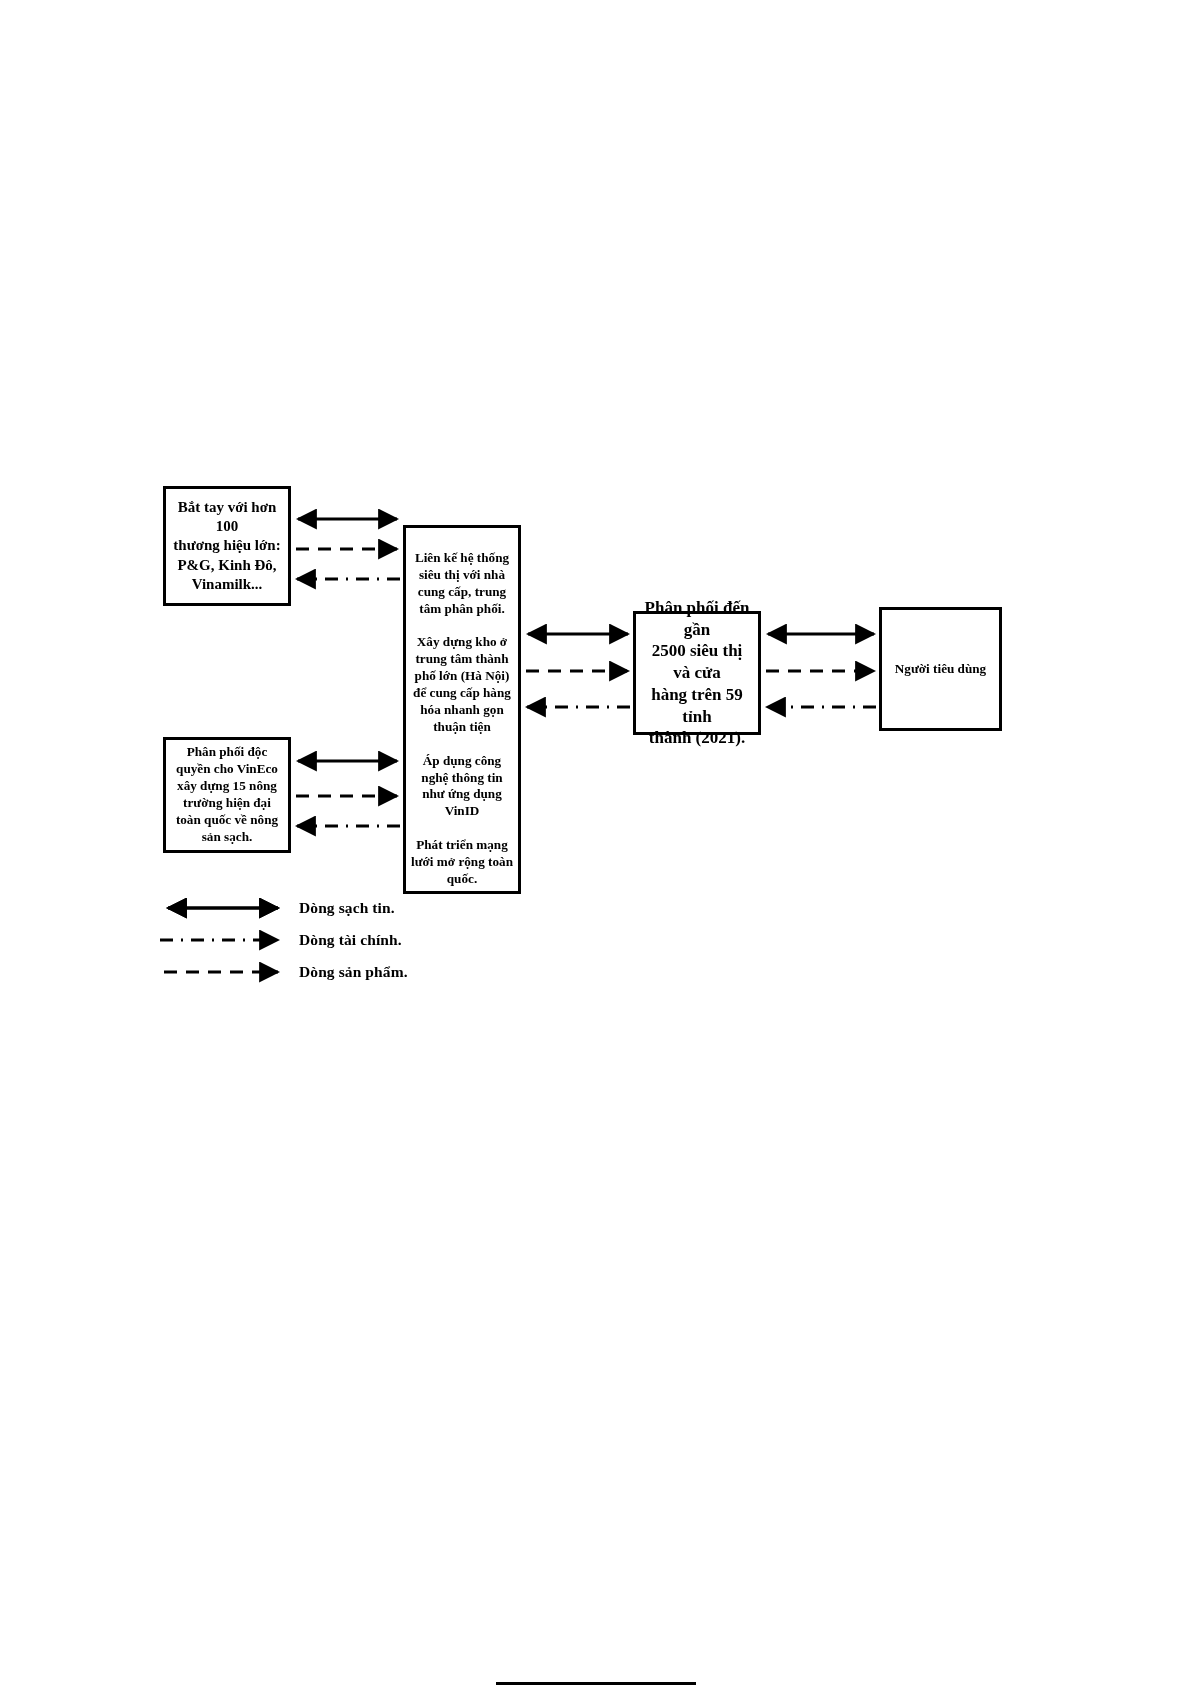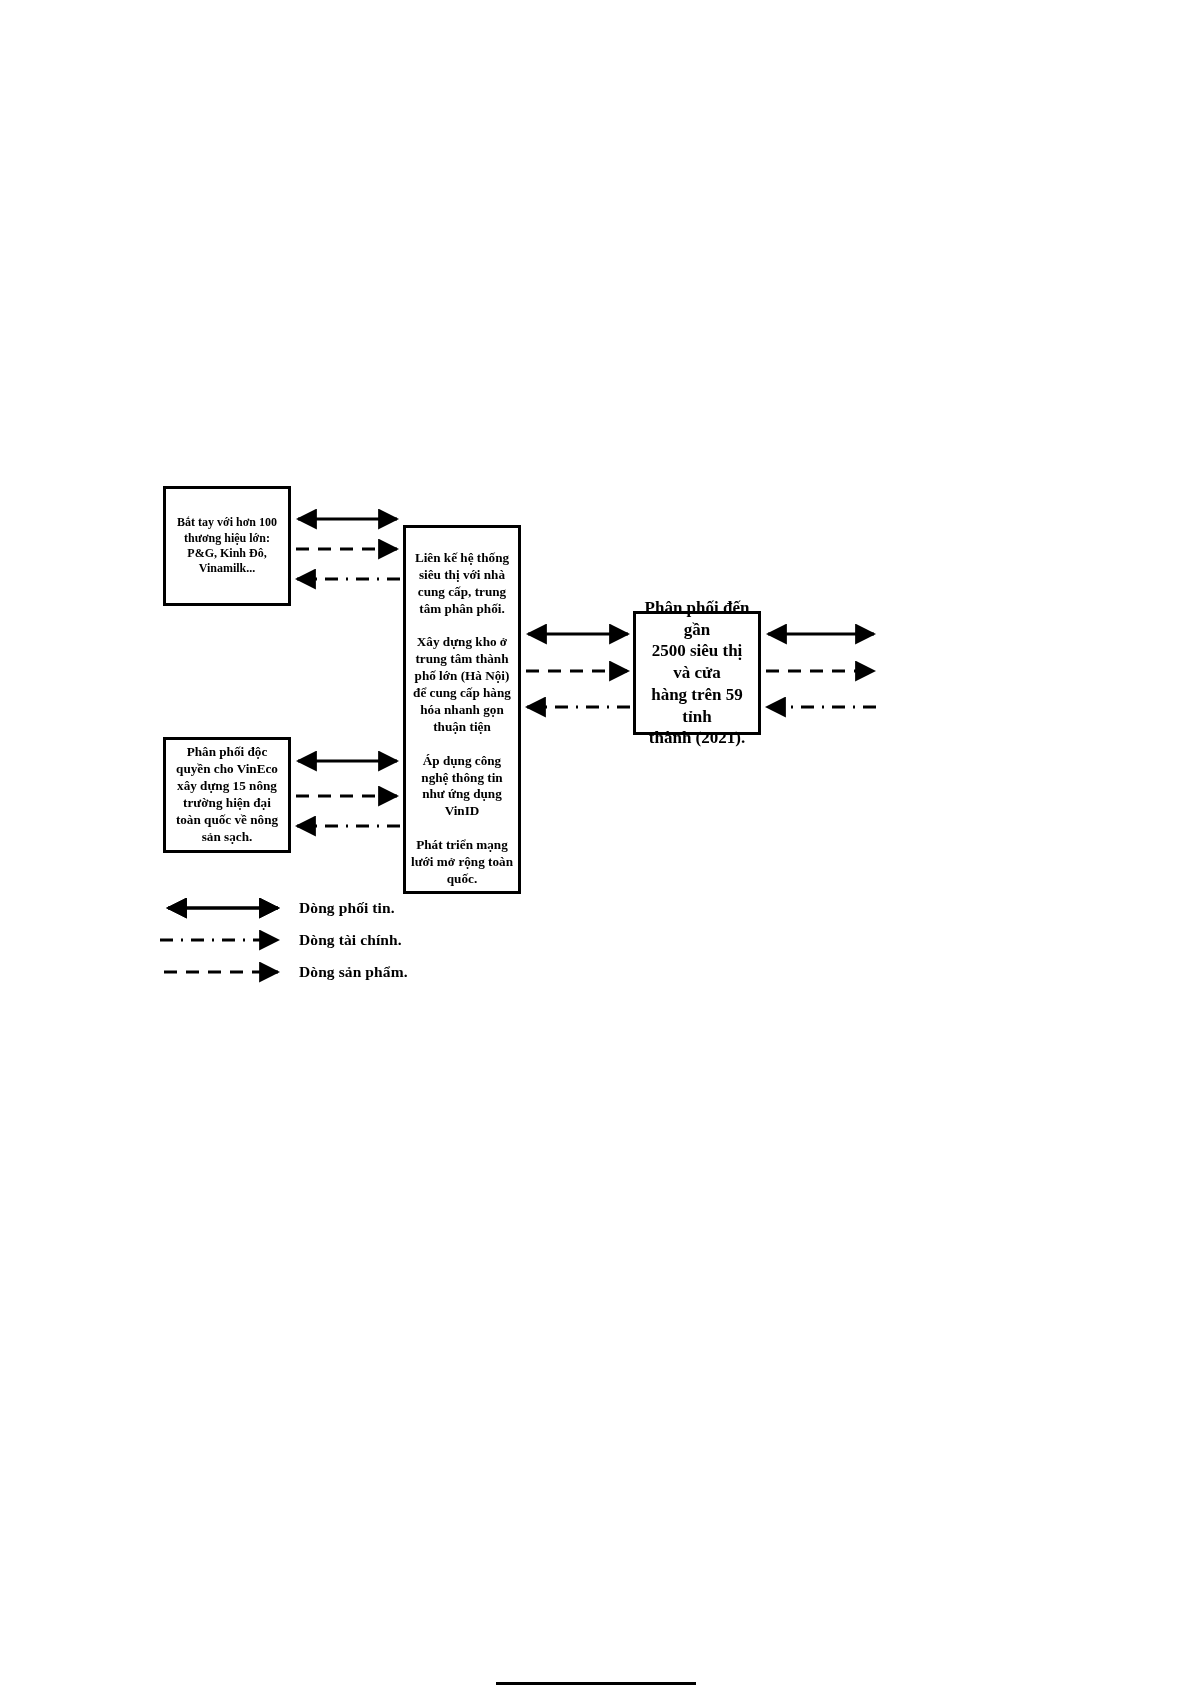--- a/index.html
+++ b/index.html
@@ -52,21 +52,21 @@
     display: block;
     white-space: pre-line;
     padding: 0 6px;
   }
 
   #box-brands {
     left: 163px;
     top: 486px;
     width: 128px;
     height: 120px;
-    font-size: 12px;
+    font-size: 15px;
   }
 
   #box-vineco {
     left: 163px;
     top: 737px;
     width: 128px;
     height: 116px;
     font-size: 13.2px;
   }
 
@@ -234,36 +234,39 @@
 quốc.</span>
   </div>
 
   <div class="node-box" id="box-retail">
     <span class="box-text">Phân phối đến gần
 2500 siêu thị và cửa
 hàng trên 59 tỉnh
 thành (2021).</span>
   </div>
 
+  <div class="node-box" id="box-consumer">
+    <span class="box-text">Người tiêu dùng</span>
+  </div>
 
   <div id="legend">
 
     <div class="legend-row">
       <span class="legend-glyph">
         <svg width="125" height="22" viewBox="0 0 125 22" xmlns="http://www.w3.org/2000/svg">
           <line x1="8" y1="11" x2="118" y2="11" stroke="#000000" stroke-width="3" marker-start="url(#arrow-l)" marker-end="url(#arrow-r)"></line>
           <defs>
             <marker id="lg-ar" viewBox="0 0 10 10" refX="9" refY="5" markerWidth="7" markerHeight="7" orient="auto-start-reverse">
               <path d="M 0 0 L 10 5 L 0 10 z" fill="#000000"></path>
             </marker>
           </defs>
           <line x1="8" y1="11" x2="118" y2="11" stroke="#000000" stroke-width="3" marker-start="url(#lg-ar)" marker-end="url(#lg-ar)"></line>
         </svg>
       </span>
-      <span class="legend-label">Dòng phối tin.</span>
+      <span class="legend-label">Dòng sạch tin.</span>
     </div>
 
     <div class="legend-row">
       <span class="legend-glyph">
         <svg width="125" height="22" viewBox="0 0 125 22" xmlns="http://www.w3.org/2000/svg">
           <defs>
             <marker id="lg-ar3" viewBox="0 0 10 10" refX="9" refY="5" markerWidth="7" markerHeight="7" orient="auto-start-reverse">
               <path d="M 0 0 L 10 5 L 0 10 z" fill="#000000"></path>
             </marker>
           </defs>

